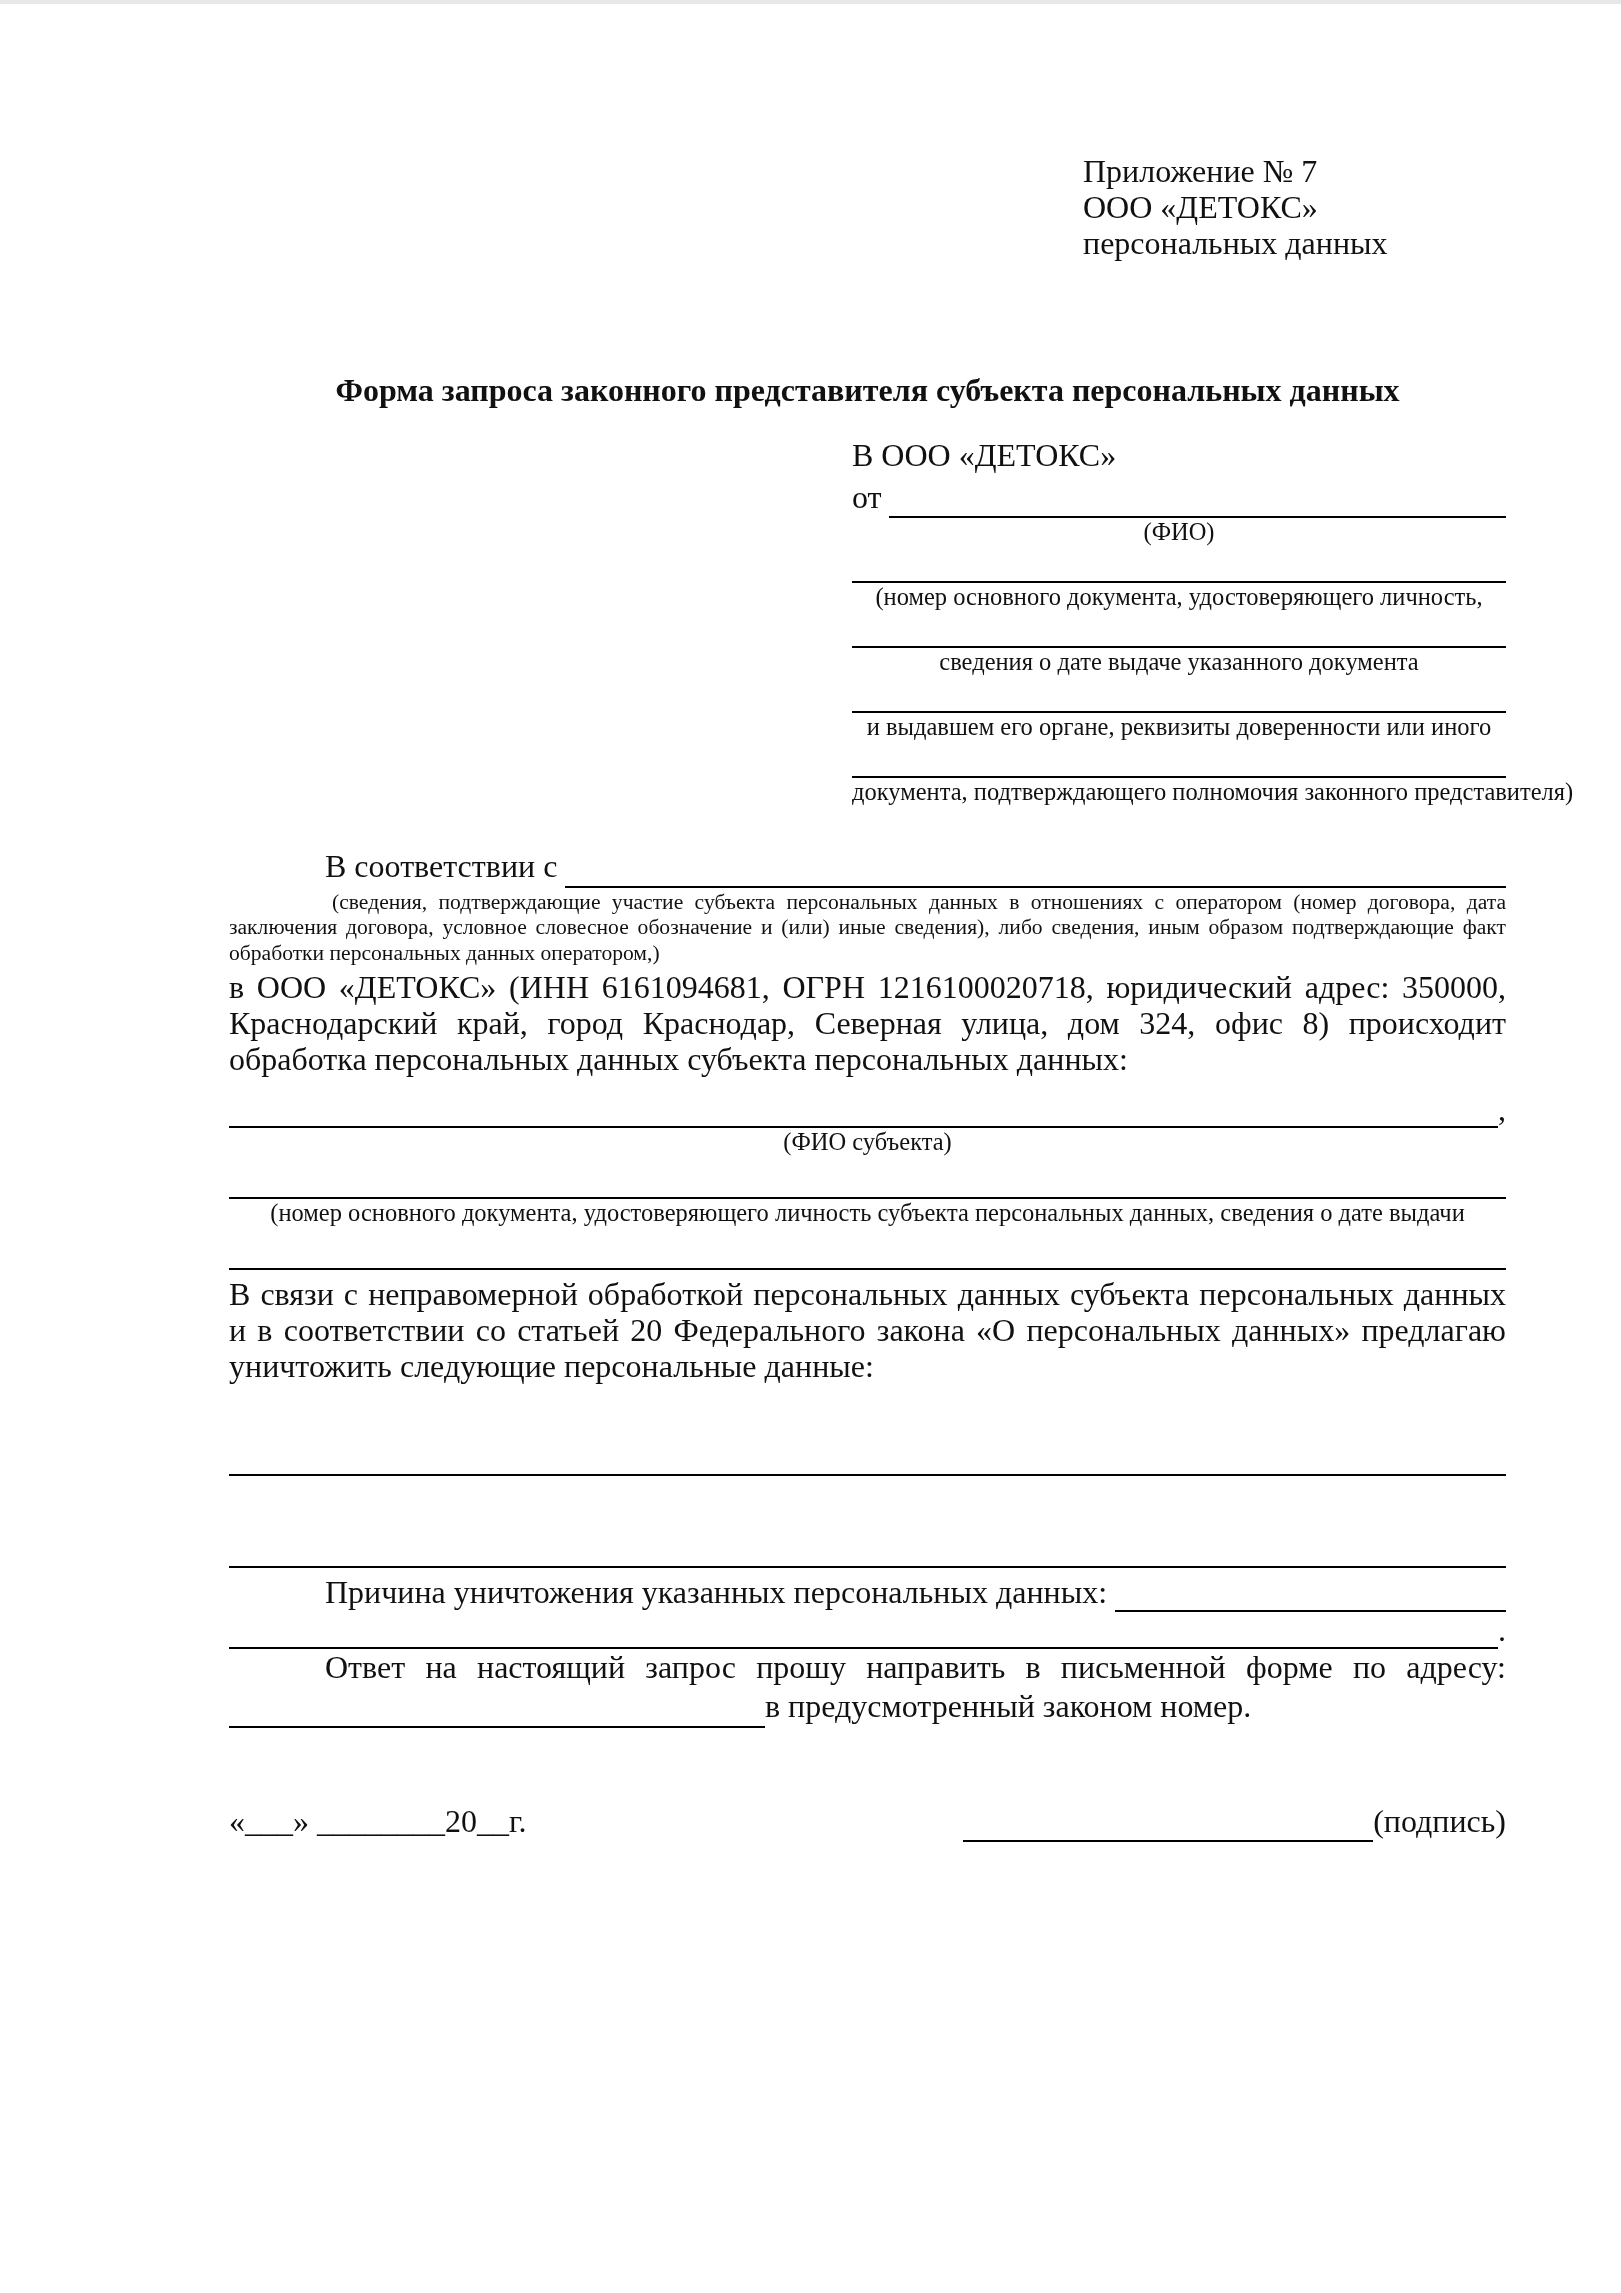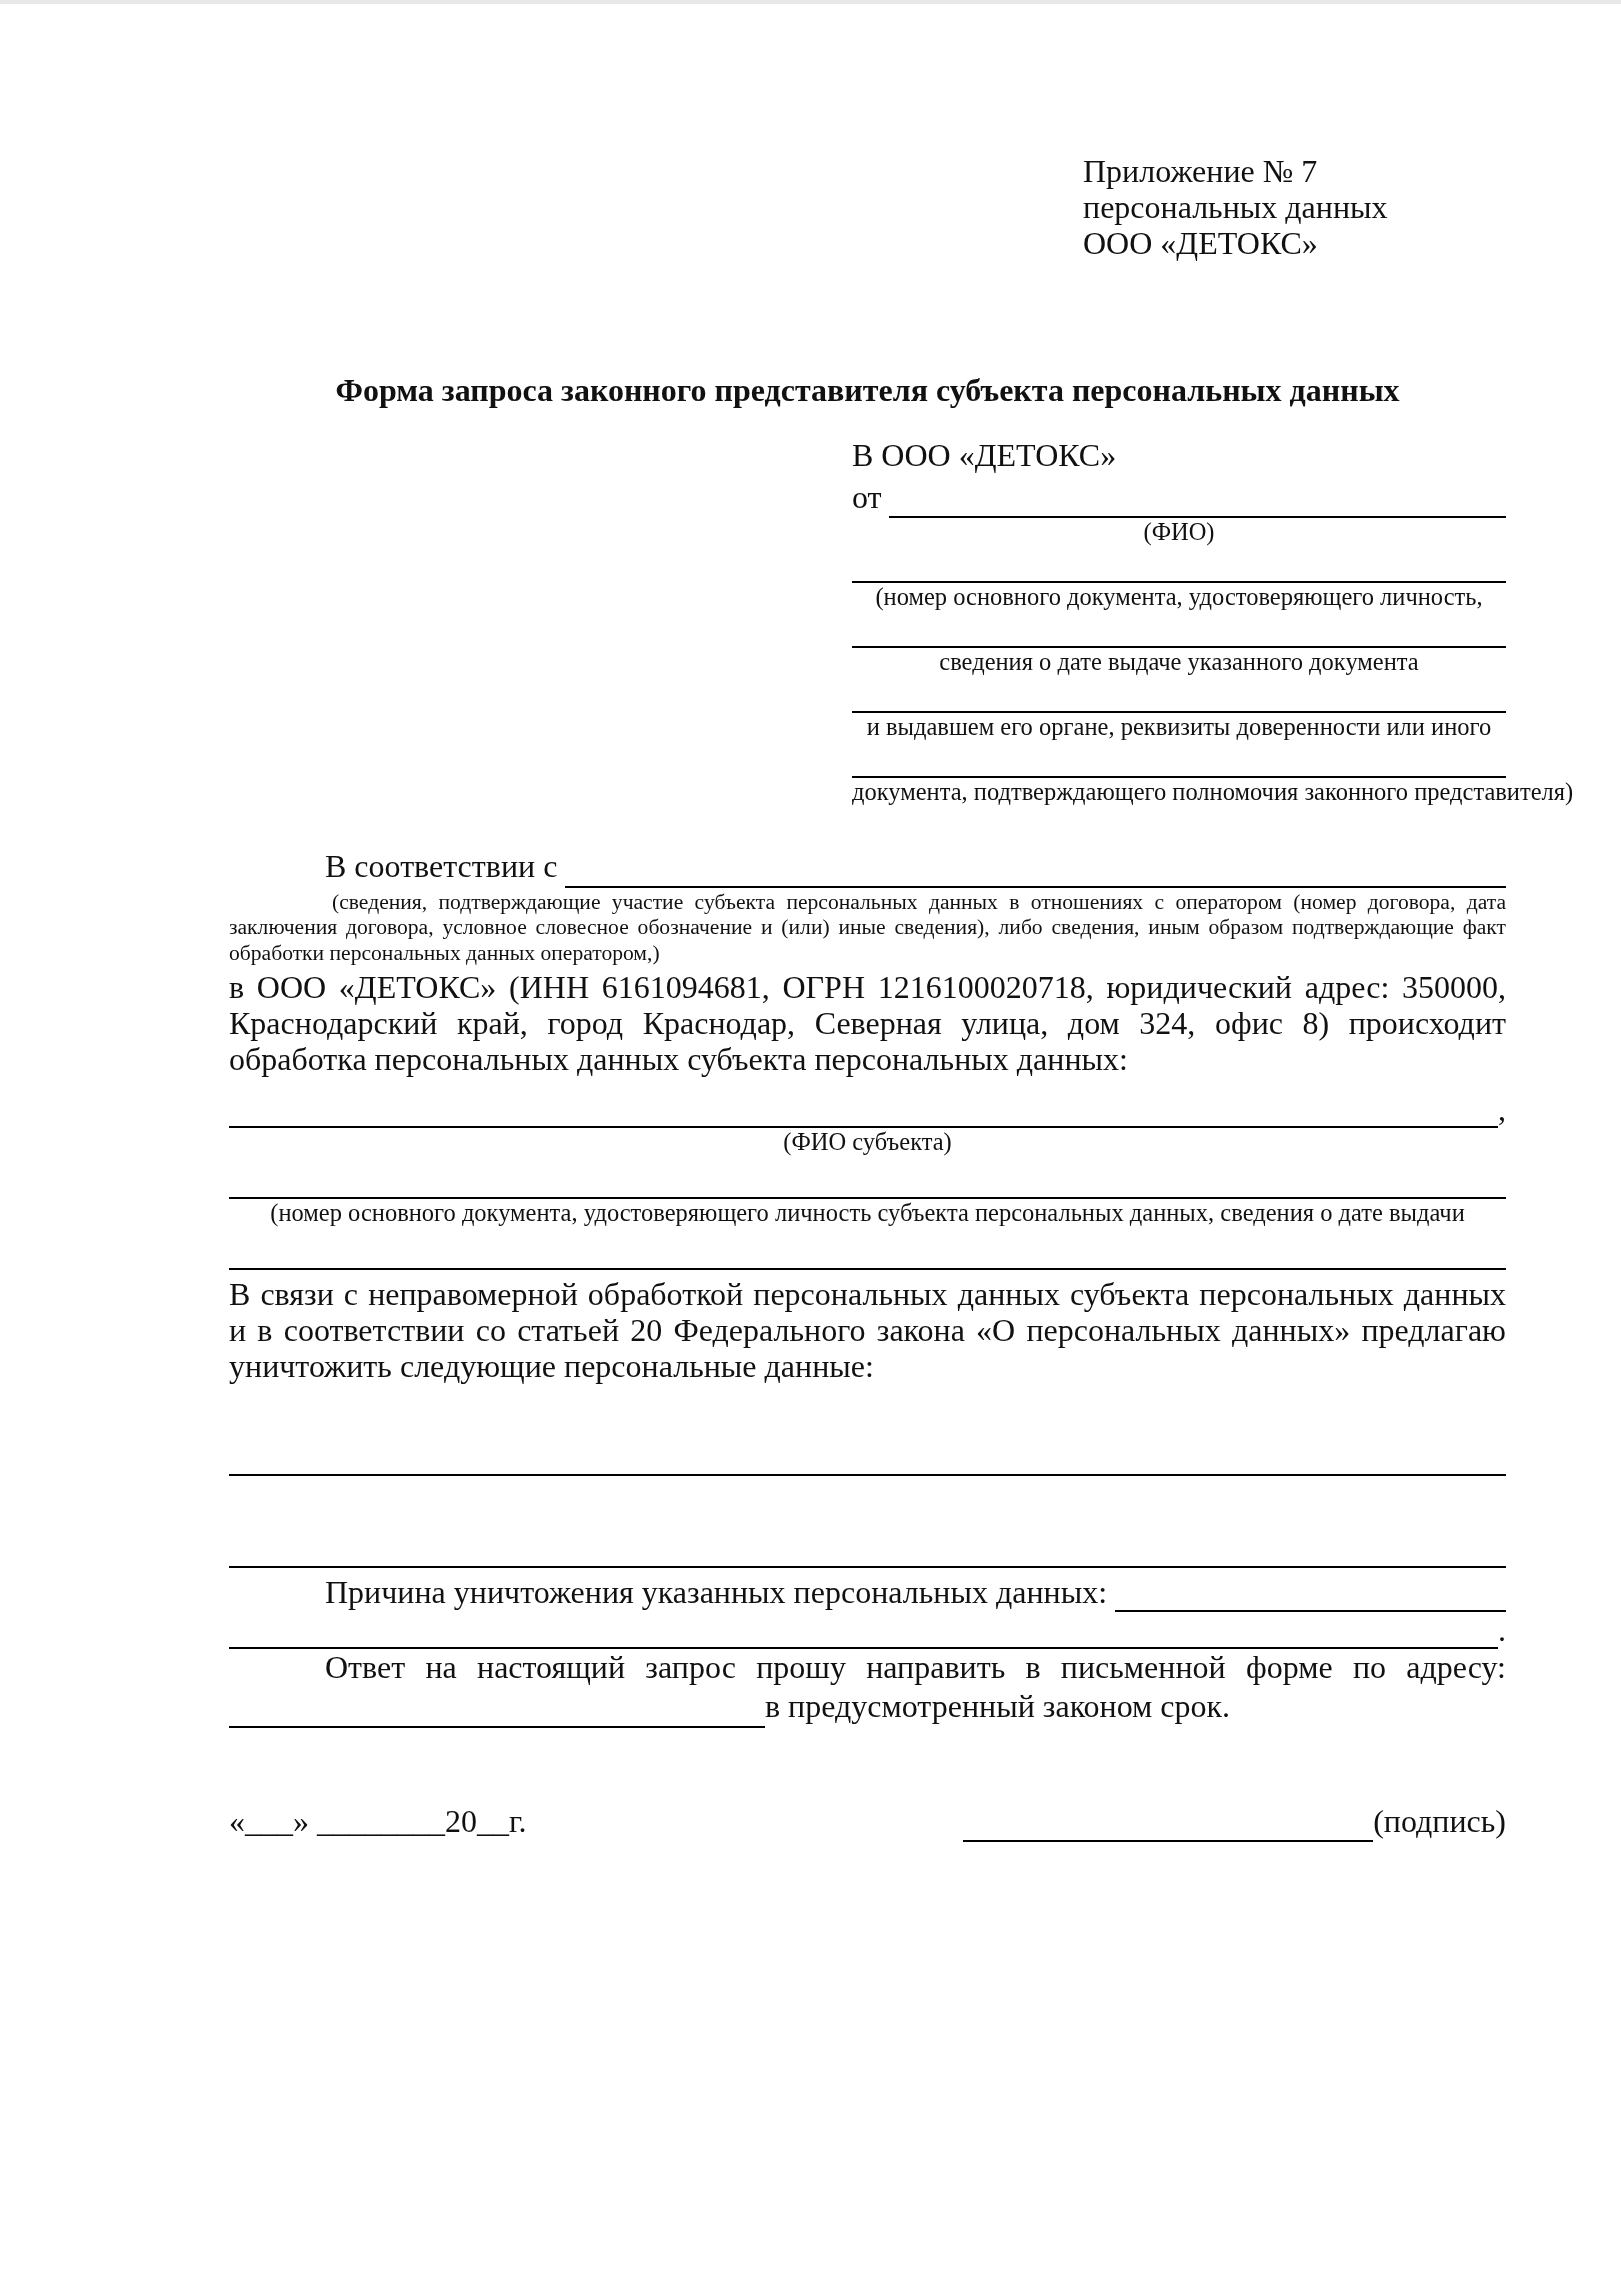--- a/index.html
+++ b/index.html
@@ -82,22 +82,22 @@
   }
   .sig { display: inline-flex; align-items: stretch; }
 </style>
 </head>
 <body>
 
 <div class="page">
 
   <div class="hdr">
     <div>Приложение № 7</div>
+    <div>ООО «ДЕТОКС»</div>
     <div>персональных данных</div>
-    <div>ООО «ДЕТОКС»</div>
   </div>
 
   <div class="title">
     <div>Форма запроса законного представителя субъекта персональных данных</div>
   </div>
 
   <div class="addr">
     <div class="addr-to">В ООО «ДЕТОКС»</div>
     <div class="row lh42">
       <span>от</span>
@@ -150,21 +150,21 @@
 
   <div class="row period-row">
     <span class="fill nogap"></span>
     <span>.</span>
   </div>
 
   <p class="jlast indent">Ответ на настоящий запрос прошу направить в письменной форме по адресу:</p>
 
   <div class="row tail-row">
     <span class="fill fixed547"></span>
-    <span>в предусмотренный законом срок.</span>
+    <span>в предусмотренный законом номер.</span>
   </div>
 
   <div class="footer">
     <span>«___» ________20__г.</span>
     <span class="sig">
       <span class="fill fixed418"></span>
       <span>(подпись)</span>
     </span>
   </div>
 

